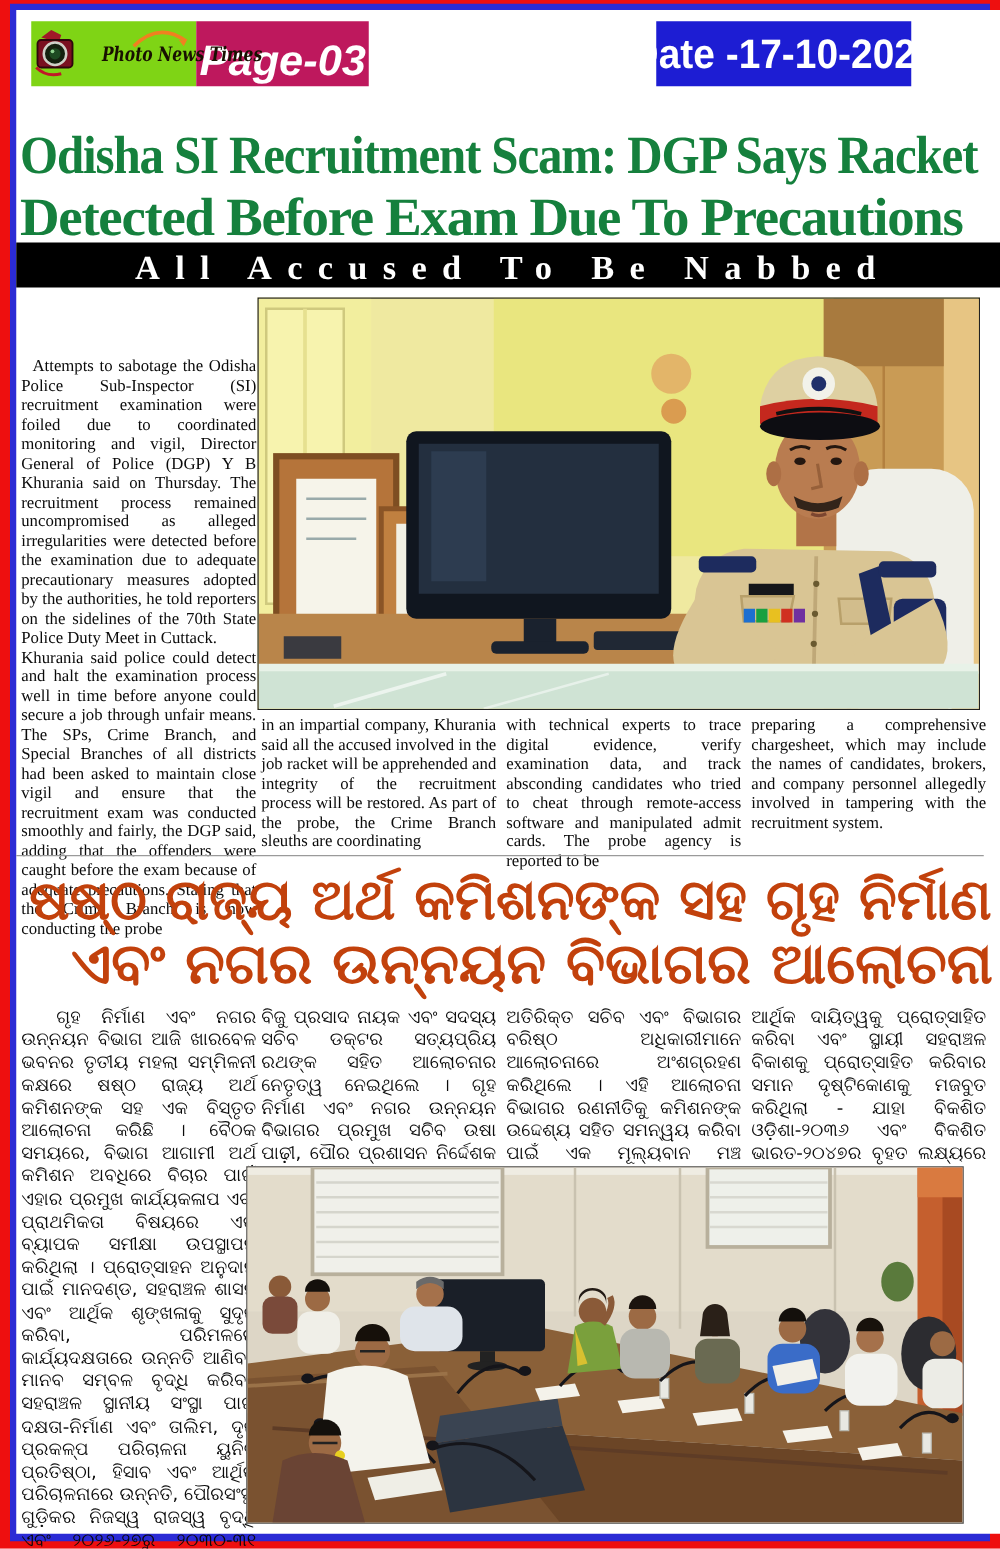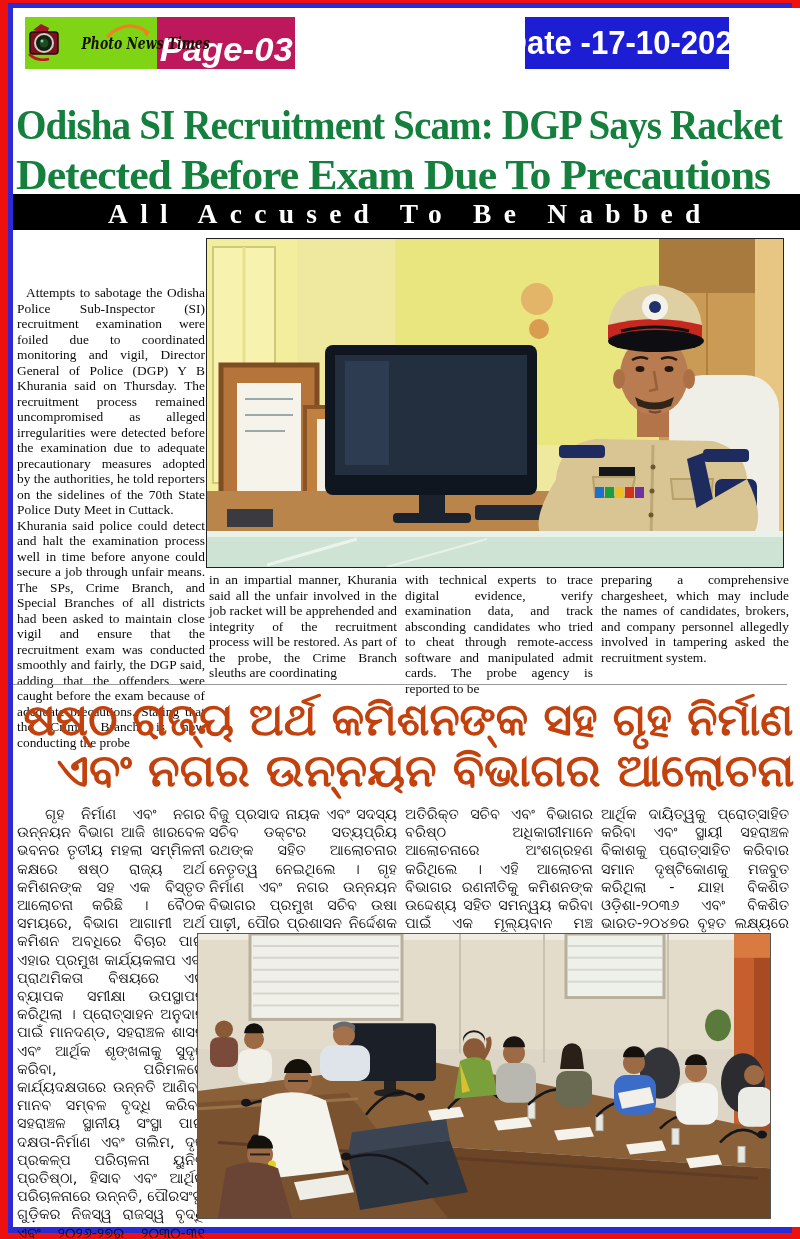--- a/index.html
+++ b/index.html
@@ -194,23 +194,23 @@
         <ellipse cx="486" cy="306" rx="26" ry="11" fill="#b97c50"></ellipse>
 
         <rect x="0" y="292" width="576" height="8" fill="#e8f2e8"></rect>
         <rect x="0" y="298" width="576" height="30" fill="#cfe3d4"></rect>
         <line x1="60" y1="326" x2="150" y2="300" stroke="#ffffff" stroke-width="3" opacity="0.6"></line>
         <line x1="180" y1="328" x2="280" y2="300" stroke="#ffffff" stroke-width="2" opacity="0.5"></line>
         <rect x="20" y="270" width="46" height="18" fill="#3a3a40"></rect>
       </svg>
     </div>
 
-    <div class="col bodytxt en-col2">in an impartial manner, Khurania said all the unfair involved in the job racket will be apprehended and integrity of the recruitment process will be restored. As part of the probe, the Crime Branch sleuths are coordinating</div>
+    <div class="col bodytxt en-col2">in an impartial company, Khurania said all the accused involved in the job racket will be apprehended and integrity of the recruitment process will be restored. As part of the probe, the Crime Branch sleuths are coordinating</div>
     <div class="col bodytxt en-col3">with technical experts to trace digital evidence, verify examination data, and track absconding candidates who tried to cheat through remote-access software and manipulated admit cards. The probe agency is reported to be</div>
-    <div class="col bodytxt en-col4">preparing a comprehensive chargesheet, which may include the names of candidates, brokers, and company personnel allegedly involved in tampering asked the recruitment system.</div>
+    <div class="col bodytxt en-col4">preparing a comprehensive chargesheet, which may include the names of candidates, brokers, and company personnel allegedly involved in tampering with the recruitment system.</div>
 
     <div class="divider"></div>
 
     <div class="od-headline">
       <span class="hl fitw" style="transform: scaleX(0.973451);">ଷଷ୍ଠ ରାଜ୍ୟ ଅର୍ଥ କମିଶନଙ୍କ ସହ ଗୃହ ନିର୍ମାଣ</span><br>
       <span class="hl fitw" style="transform: scaleX(1.02);">ଏବଂ ନଗର ଉନ୍ନୟନ ବିଭାଗର ଆଲୋଚନା</span>
     </div>
 
     <div class="col od-body od-col1">
       <p>ଗୃହ ନିର୍ମାଣ ଏବଂ ନଗର ଉନ୍ନୟନ ବିଭାଗ ଆଜି ଖାରବେଳ ଭବନର ତୃତୀୟ ମହଲା ସମ୍ମିଳନୀ କକ୍ଷରେ ଷଷ୍ଠ ରାଜ୍ୟ ଅର୍ଥ କମିଶନଙ୍କ ସହ ଏକ ବିସ୍ତୃତ ଆଲୋଚନା କରିଛି । ବୈଠକ ସମୟରେ, ବିଭାଗ ଆଗାମୀ ଅର୍ଥ କମିଶନ ଅବଧିରେ ବିଚାର ପାଇଁ ଏହାର ପ୍ରମୁଖ କାର୍ଯ୍ୟକଳାପ ଏବଂ ପ୍ରାଥମିକତା ବିଷୟରେ ଏକ ବ୍ୟାପକ ସମୀକ୍ଷା ଉପସ୍ଥାପନ କରିଥିଲା । ପ୍ରୋତ୍ସାହନ ଅନୁଦାନ ପାଇଁ ମାନଦଣ୍ଡ, ସହରାଞ୍ଚଳ ଶାସନ ଏବଂ ଆର୍ଥିକ ଶୃଙ୍ଖଳାକୁ ସୁଦୃଢ଼ କରିବା, ପରିମଳରେ କାର୍ଯ୍ୟଦକ୍ଷତାରେ ଉନ୍ନତି ଆଣିବା, ମାନବ ସମ୍ବଳ ବୃଦ୍ଧି କରିବା, ସହରାଞ୍ଚଳ ସ୍ଥାନୀୟ ସଂସ୍ଥା ପାଇଁ ଦକ୍ଷତା-ନିର୍ମାଣ ଏବଂ ତାଲିମ, ଦୃଢ଼ ପ୍ରକଳ୍ପ ପରିଚାଳନା ୟୁନିଟ୍ ପ୍ରତିଷ୍ଠା, ହିସାବ ଏବଂ ଆର୍ଥିକ ପରିଚାଳନାରେ ଉନ୍ନତି, ପୌରସଂସ୍ଥା ଗୁଡ଼ିକର ନିଜସ୍ୱ ରାଜସ୍ୱ ବୃଦ୍ଧି ଏବଂ ୨୦୨୬-୨୭ରୁ ୨୦୩୦-୩୧ ଅବଧି ପାଇଁ କ୍ଷେତ୍ର-ୱାରୀ ଆର୍ଥିକ ଆବଶ୍ୟକତା ଉପରେ ଆଲୋଚନା ହୋଇଥିଲା । ଷଷ୍ଠ ରାଜ୍ୟ ଅର୍ଥ କମିଶନର ଅଧ୍ୟକ୍ଷ ଡକ୍ଟର ଅରୁଣ କୁମାର ପଣ୍ଡା, ସଦସ୍ୟ ପ୍ରଫେସର ଅସିତ ରଞ୍ଜନ ମହାନ୍ତି, ଡକ୍ଟର</p>

